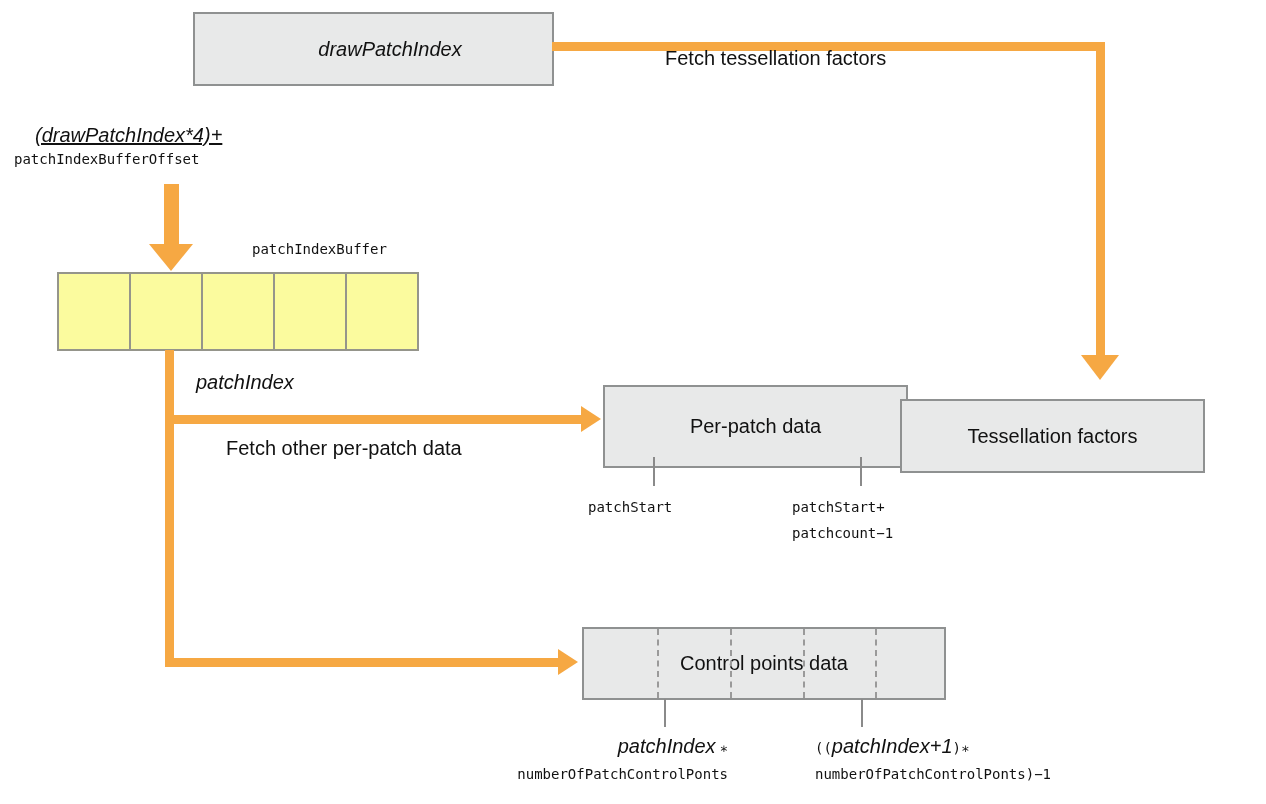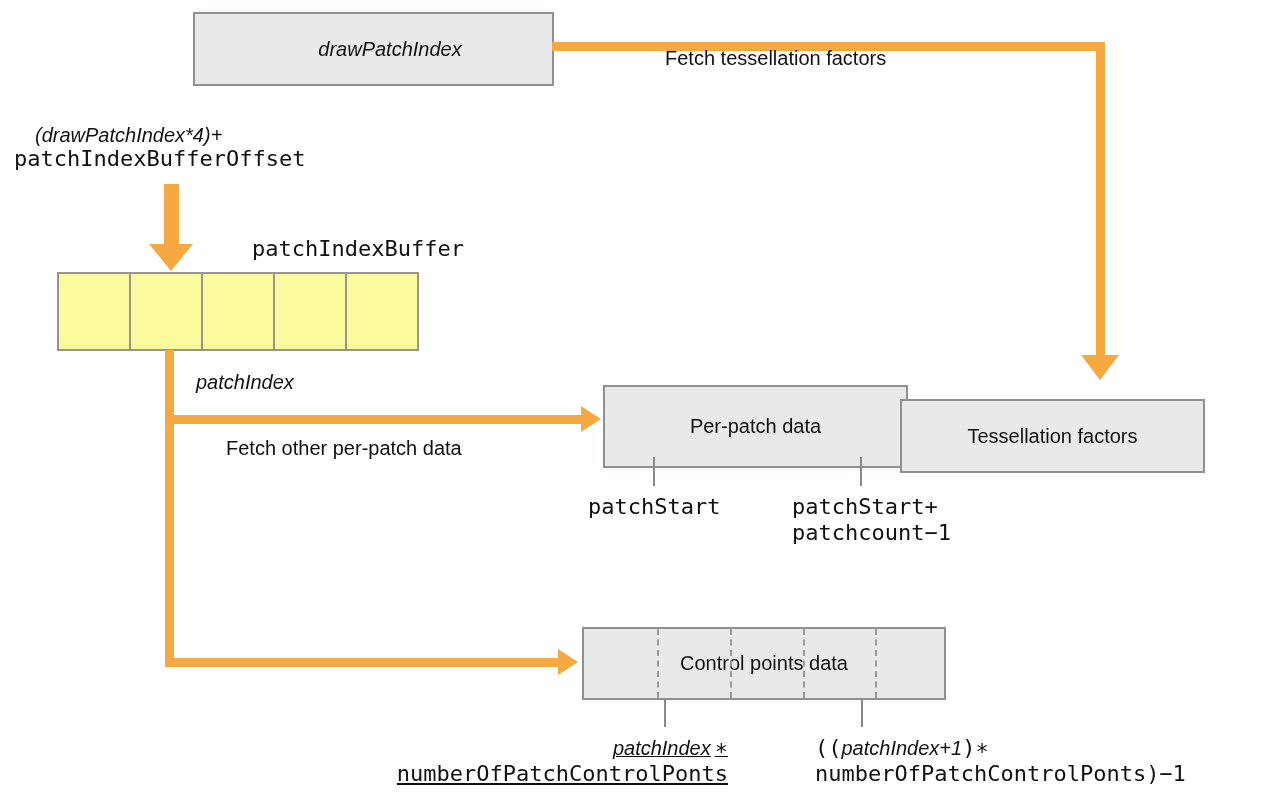--- a/index.html
+++ b/index.html
@@ -11,21 +11,21 @@
     --tick:#8A8A8A;
     --ink:#111111;
   }
   html,body{margin:0;padding:0;background:#ffffff;}
   .canvas{
     position:relative;width:1266px;height:804px;background:#ffffff;overflow:hidden;
     color:var(--ink);
   }
   .sans{font-family:"Liberation Sans", sans-serif;font-size:20px;line-height:23px;}
   .italic{font-style:italic;}
-  .mono{font-family:"DejaVu Sans Mono", monospace;font-size:22px;line-height:26px;}
+  .mono{font-family:"DejaVu Sans Mono", monospace;font-size:14px;line-height:26px;}
   .abs{position:absolute;}
   .node{
     position:absolute;background:var(--box-fill);border:2px solid var(--box-border);
     display:flex;align-items:center;justify-content:center;box-sizing:border-box;
   }
   .oline{position:absolute;background:var(--orange);}
   .ah-down{position:absolute;width:0;height:0;
     border-left:22px solid transparent;border-right:22px solid transparent;
     border-top:27px solid var(--orange);}
   .ah-down.small{border-left-width:19px;border-right-width:19px;border-top-width:25px;}
@@ -47,21 +47,21 @@
   #node-draw{left:193px;top:12px;width:361px;height:74px;padding-left:33px;}
   #node-perpatch{left:603px;top:385px;width:305px;height:83px;}
   #node-tess{left:900px;top:383px;width:305px;height:74px;margin-top:16px;}
   #node-control{left:582px;top:627px;width:364px;height:73px;justify-content:center;}
 
   #edge-top-h{left:552px;top:42px;width:553px;height:9px;}
   #edge-top-v{left:1096px;top:42px;width:9px;height:314px;}
   #head-tess{left:1081px;top:355px;}
   #lbl-fetch-tess{left:640px;top:47px;margin-left:25px;}
 
-  #lbl-offset-1{left:35px;top:124px;}
+  #lbl-offset-1{left:35px;top:124px;text-decoration:underline;}
   #lbl-offset-2{left:14px;top:146px;}
   #arrow1-shaft{left:164px;top:184px;width:15px;height:61px;}
   #head-buffer{left:149px;top:244px;}
   #lbl-buffer{left:232px;top:236px;margin-left:20px;}
 
   #edge-mid-v{left:165px;top:350px;width:9px;height:317px;}
   #edge-branch1{left:165px;top:415px;width:416px;height:9px;}
   #head-perpatch{left:581px;top:406px;}
   #lbl-patchindex{left:196px;top:371px;}
   #lbl-fetch-other{left:226px;top:437px;}
@@ -69,21 +69,21 @@
   #tick-pp-1{left:653px;top:457px;height:29px;}
   #tick-pp-2{left:860px;top:457px;height:29px;}
   #lbl-patchstart{left:588px;top:494px;}
   #lbl-patchend{left:792px;top:494px;}
 
   #edge-branch2{left:165px;top:658px;width:393px;height:9px;}
   #head-control{left:558px;top:649px;}
   #dash-1{left:73px;} #dash-2{left:146px;} #dash-3{left:219px;} #dash-4{left:291px;}
   #tick-cp-1{left:664px;top:699px;height:28px;}
   #tick-cp-2{left:861px;top:699px;height:28px;}
-  #lbl-ctrl-start{left:348px;top:735px;width:380px;text-decoration:underline;}
+  #lbl-ctrl-start{left:348px;top:735px;width:380px;}
   #lbl-ctrl-end{left:815px;top:735px;}
   .op-gap{margin-left:4px;}
 </style>
 </head>
 <body>
 
 <div class="canvas">
 
   <div class="node" id="node-draw">
     <span class="sans italic">drawPatchIndex</span>

